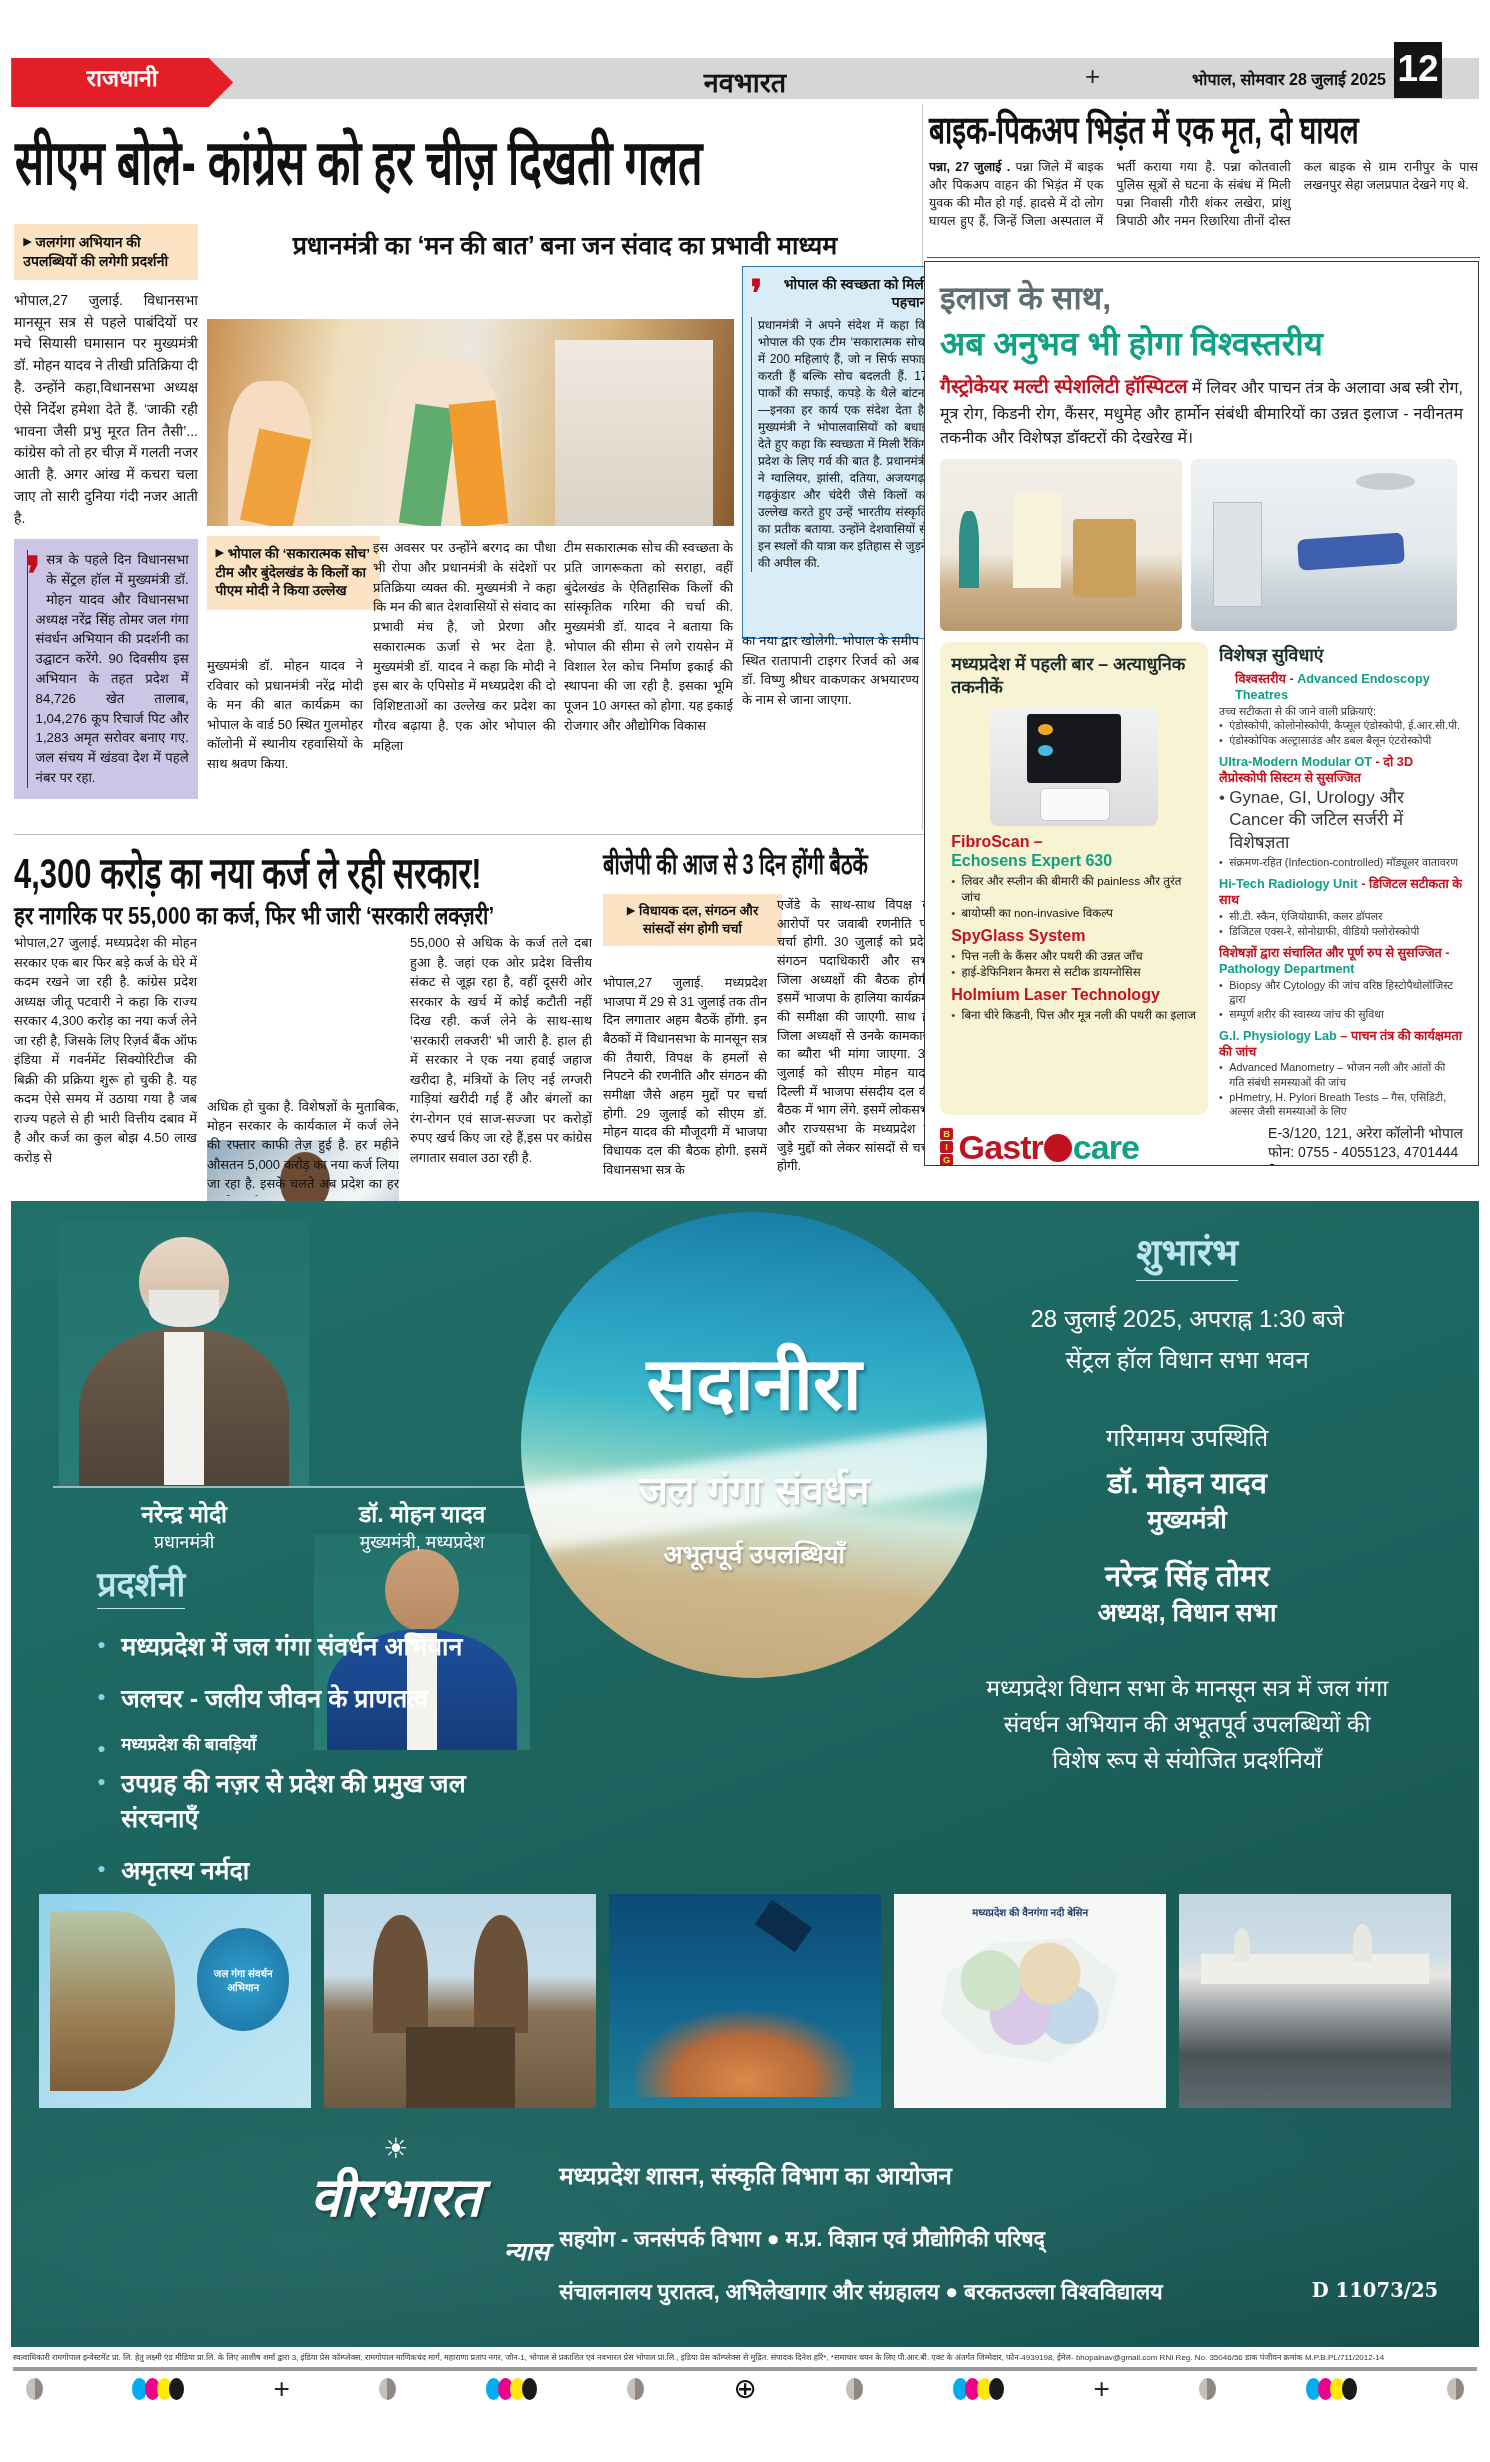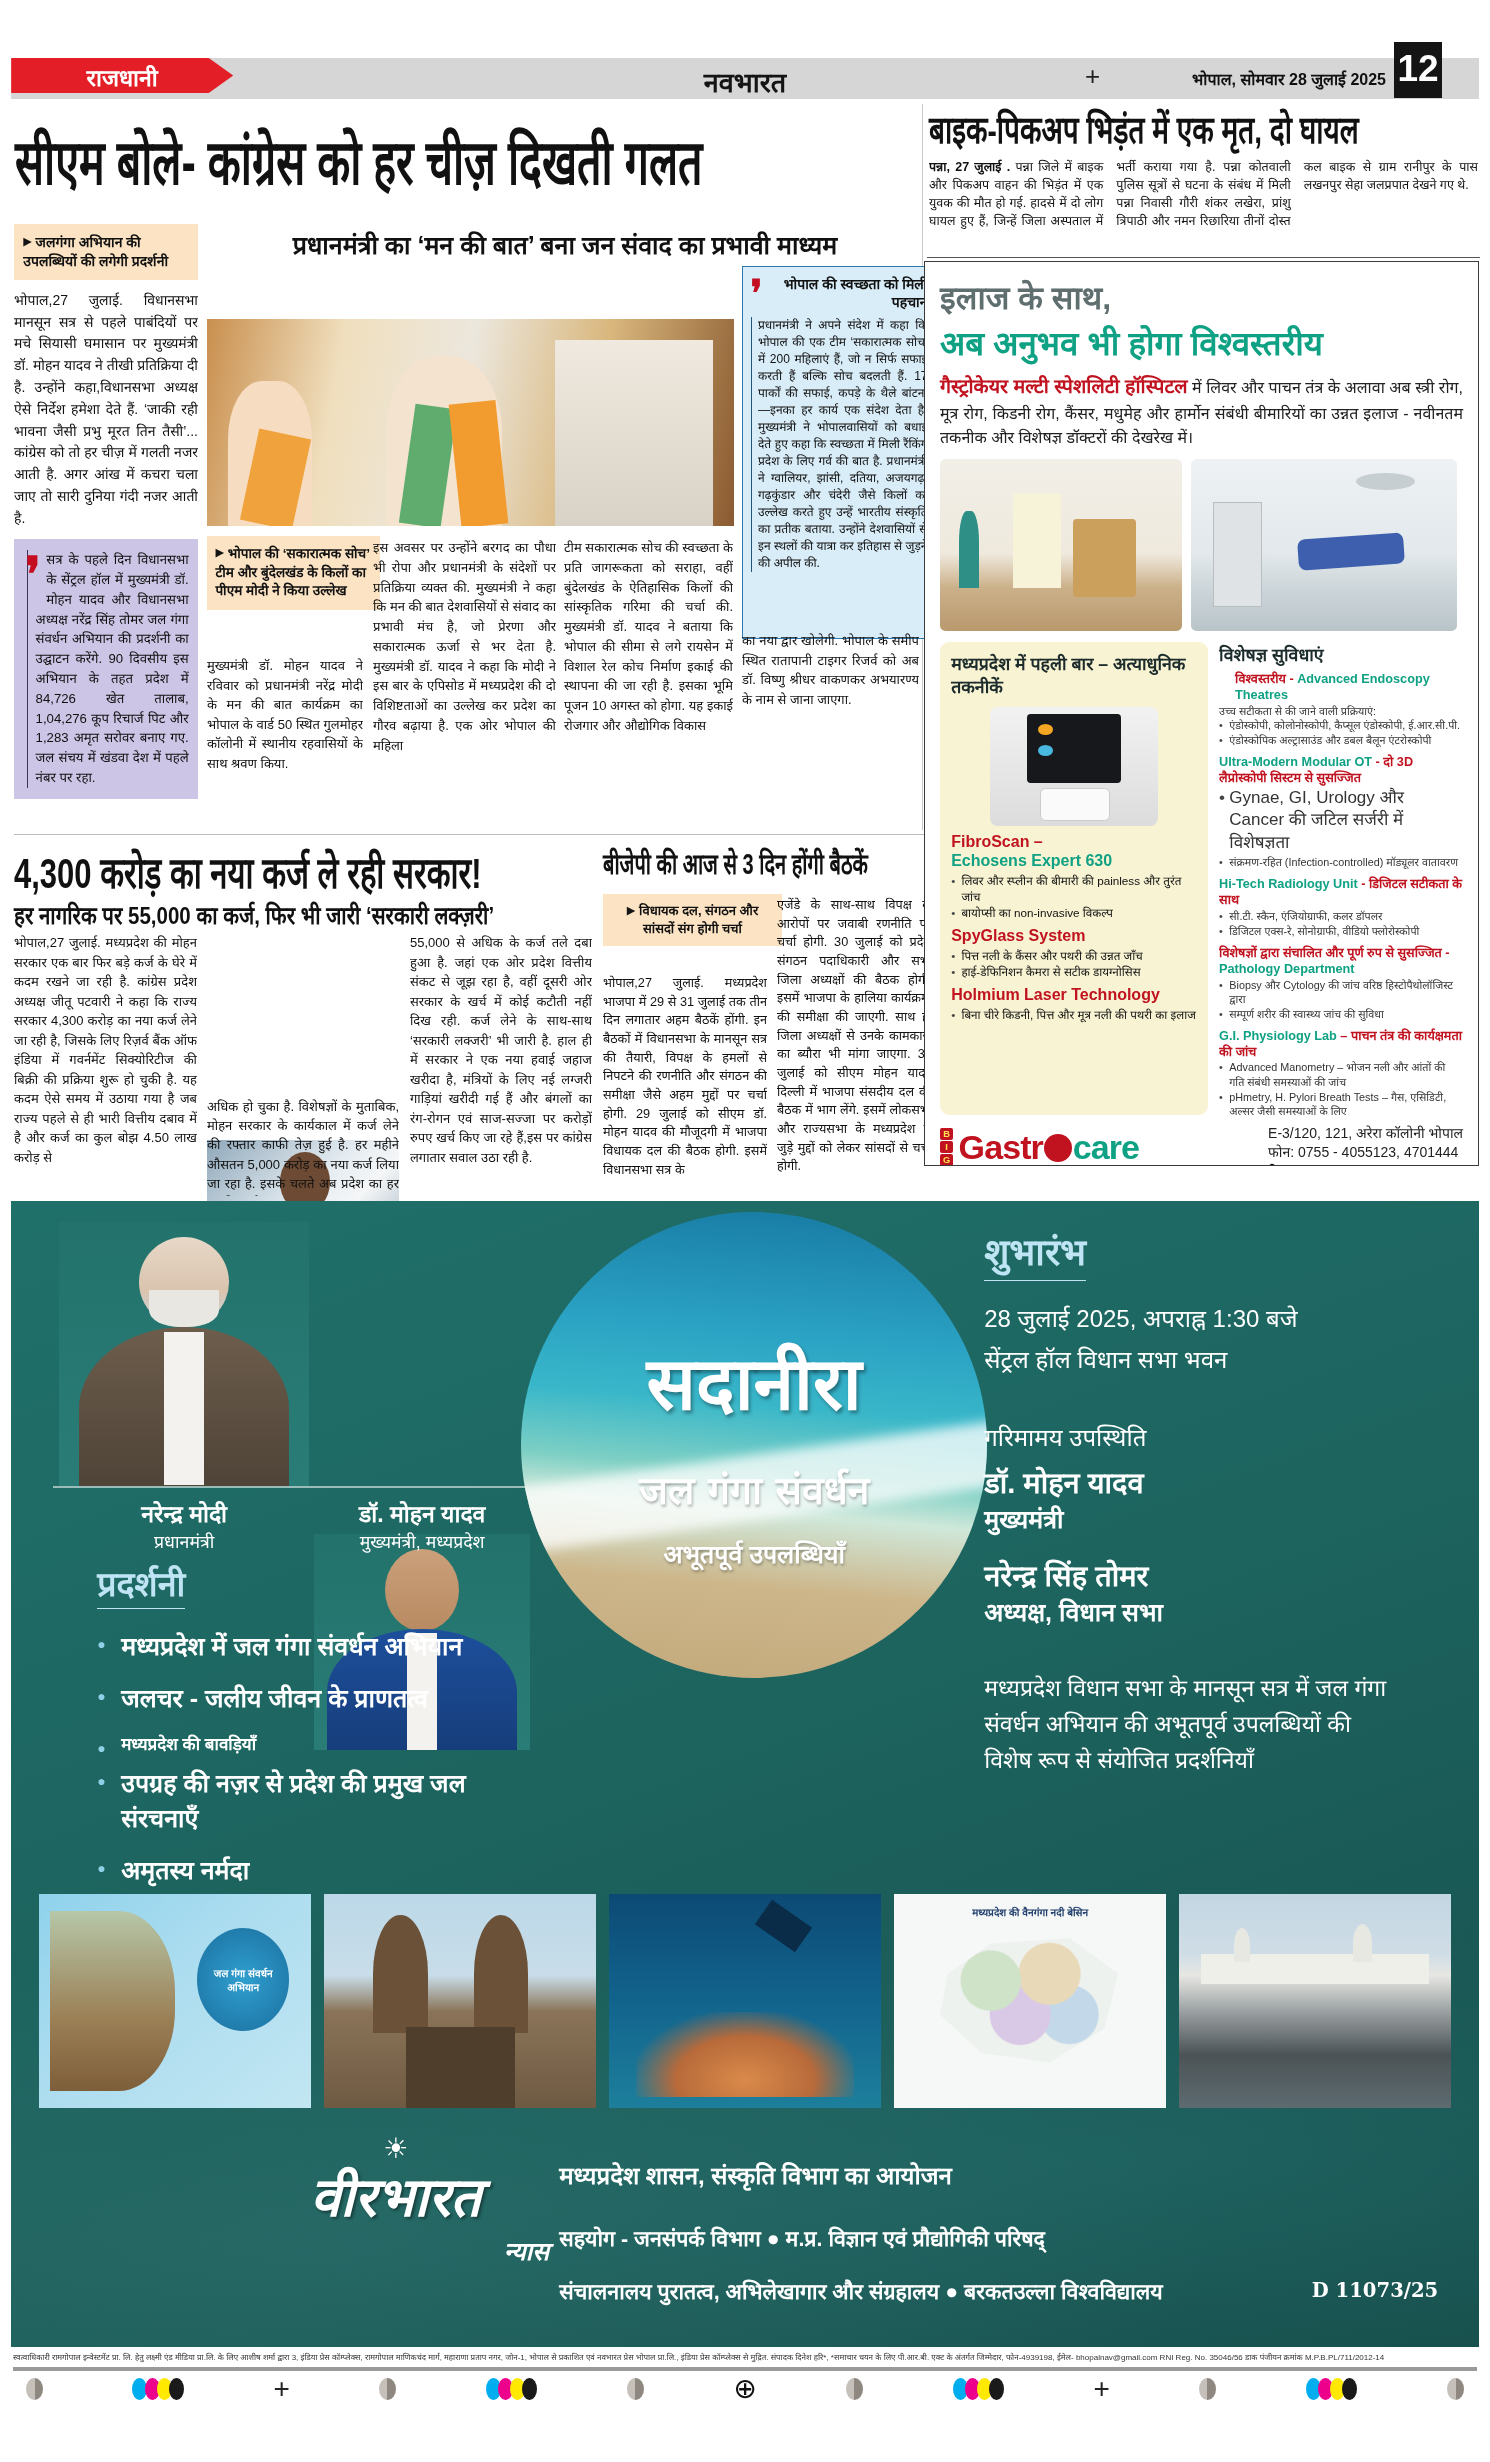--- a/index.html
+++ b/index.html
@@ -64,21 +64,21 @@
   .c1{background:#00aeef;} .c2{background:#ec008c;} .c3{background:#ffe900;} .c4{background:#1a1a1a;}
   .plusmark{font-size:28px;font-weight:300;color:#222;line-height:22.4px;}
   .targetmark{font-size:28px;font-weight:400;color:#111;line-height:22.4px;}
 </style>
 </head>
 <body>
 
 <div class="page">
 
   <div class="abs mastbar" style="left:11.2px;top:58px;width:1468px;height:41px;"></div>
-  <div class="abs secttab" style="left:11.2px;top:58px;width:222px;height:35px;"><span>राजधानी</span></div>
+  <div class="abs secttab" style="left:11.2px;top:58px;width:222px;height:49px;"><span>राजधानी</span></div>
   <div class="abs mast-title" style="left:0;right:0;top:63px;">नवभारत</div>
   <div class="abs" style="left:1085px;top:61px;font-size:26px;font-weight:300;color:#222;">+</div>
   <div class="abs" style="right:104px;top:68px;font-size:16px;font-weight:700;">भोपाल, सोमवार 28 जुलाई 2025</div>
   <div class="abs pagebox" style="right:48px;top:42px;width:48px;height:56px;">12</div>
 
   <div class="abs" style="left:15px;top:117px;width:908px;height:93px;">
     <span class="stretch" style="font-size:43px;transform:scaleY(1.45);">सीएम बोले- कांग्रेस को हर चीज़ दिखती गलत</span>
   </div>
   <div class="abs" style="left:210px;top:227px;width:710px;text-align:center;font-size:25px;font-weight:800;">प्रधानमंत्री का ‘मन की बात’ बना जन संवाद का प्रभावी माध्यम</div>
 
@@ -259,21 +259,21 @@
 
     <div class="abs circlehero" style="left:510px;top:11.2px;width:466px;height:466px;">
       <div class="foam"></div>
       <div style="position:relative;text-align:center;margin-top:119px;">
         <div style="font-size:73px;font-weight:800;text-shadow:1.9px 2.8px 3.7px rgba(0,0,0,.35);font-family:'DejaVu Serif',serif;">सदानीरा</div>
         <div style="font-size:39px;font-weight:600;margin-top:32px;text-shadow:0.9px 1.9px 2.8px rgba(0,0,0,.3);font-family:'DejaVu Serif',serif;">जल गंगा संवर्धन</div>
         <div style="font-size:25px;font-weight:600;margin-top:20.5px;text-shadow:0.9px 1.9px 2.8px rgba(0,0,0,.3);">अभूतपूर्व उपलब्धियाँ</div>
       </div>
     </div>
 
-    <div class="abs" style="right:89px;top:24px;width:406px;text-align:left;">
+    <div class="abs" style="right:89px;top:24px;width:406px;text-align:center;">
       <div class="lightblue" style="font-size:37px;font-weight:800;display:inline-block;border-bottom:1.9px solid #bfe5f4;padding-bottom:3.7px;">शुभारंभ</div>
       <div style="font-size:24px;margin-top:20.5px;">28 जुलाई 2025, अपराह्न 1:30 बजे</div>
       <div style="font-size:24px;margin-top:7.5px;">सेंट्रल हॉल विधान सभा भवन</div>
       <div style="font-size:24px;margin-top:45px;">गरिमामय उपस्थिति</div>
       <div style="font-size:29px;font-weight:800;margin-top:9.3px;">डॉ. मोहन यादव</div>
       <div style="font-size:25px;font-weight:700;">मुख्यमंत्री</div>
       <div style="font-size:29px;font-weight:800;margin-top:20.5px;">नरेन्द्र सिंह तोमर</div>
       <div style="font-size:25px;font-weight:700;">अध्यक्ष, विधान सभा</div>
       <div style="font-size:23px;line-height:1.55;margin-top:43px;">मध्यप्रदेश विधान सभा के मानसून सत्र में जल गंगा संवर्धन अभियान की अभूतपूर्व उपलब्धियों की विशेष रूप से संयोजित प्रदर्शनियाँ</div>
     </div>

